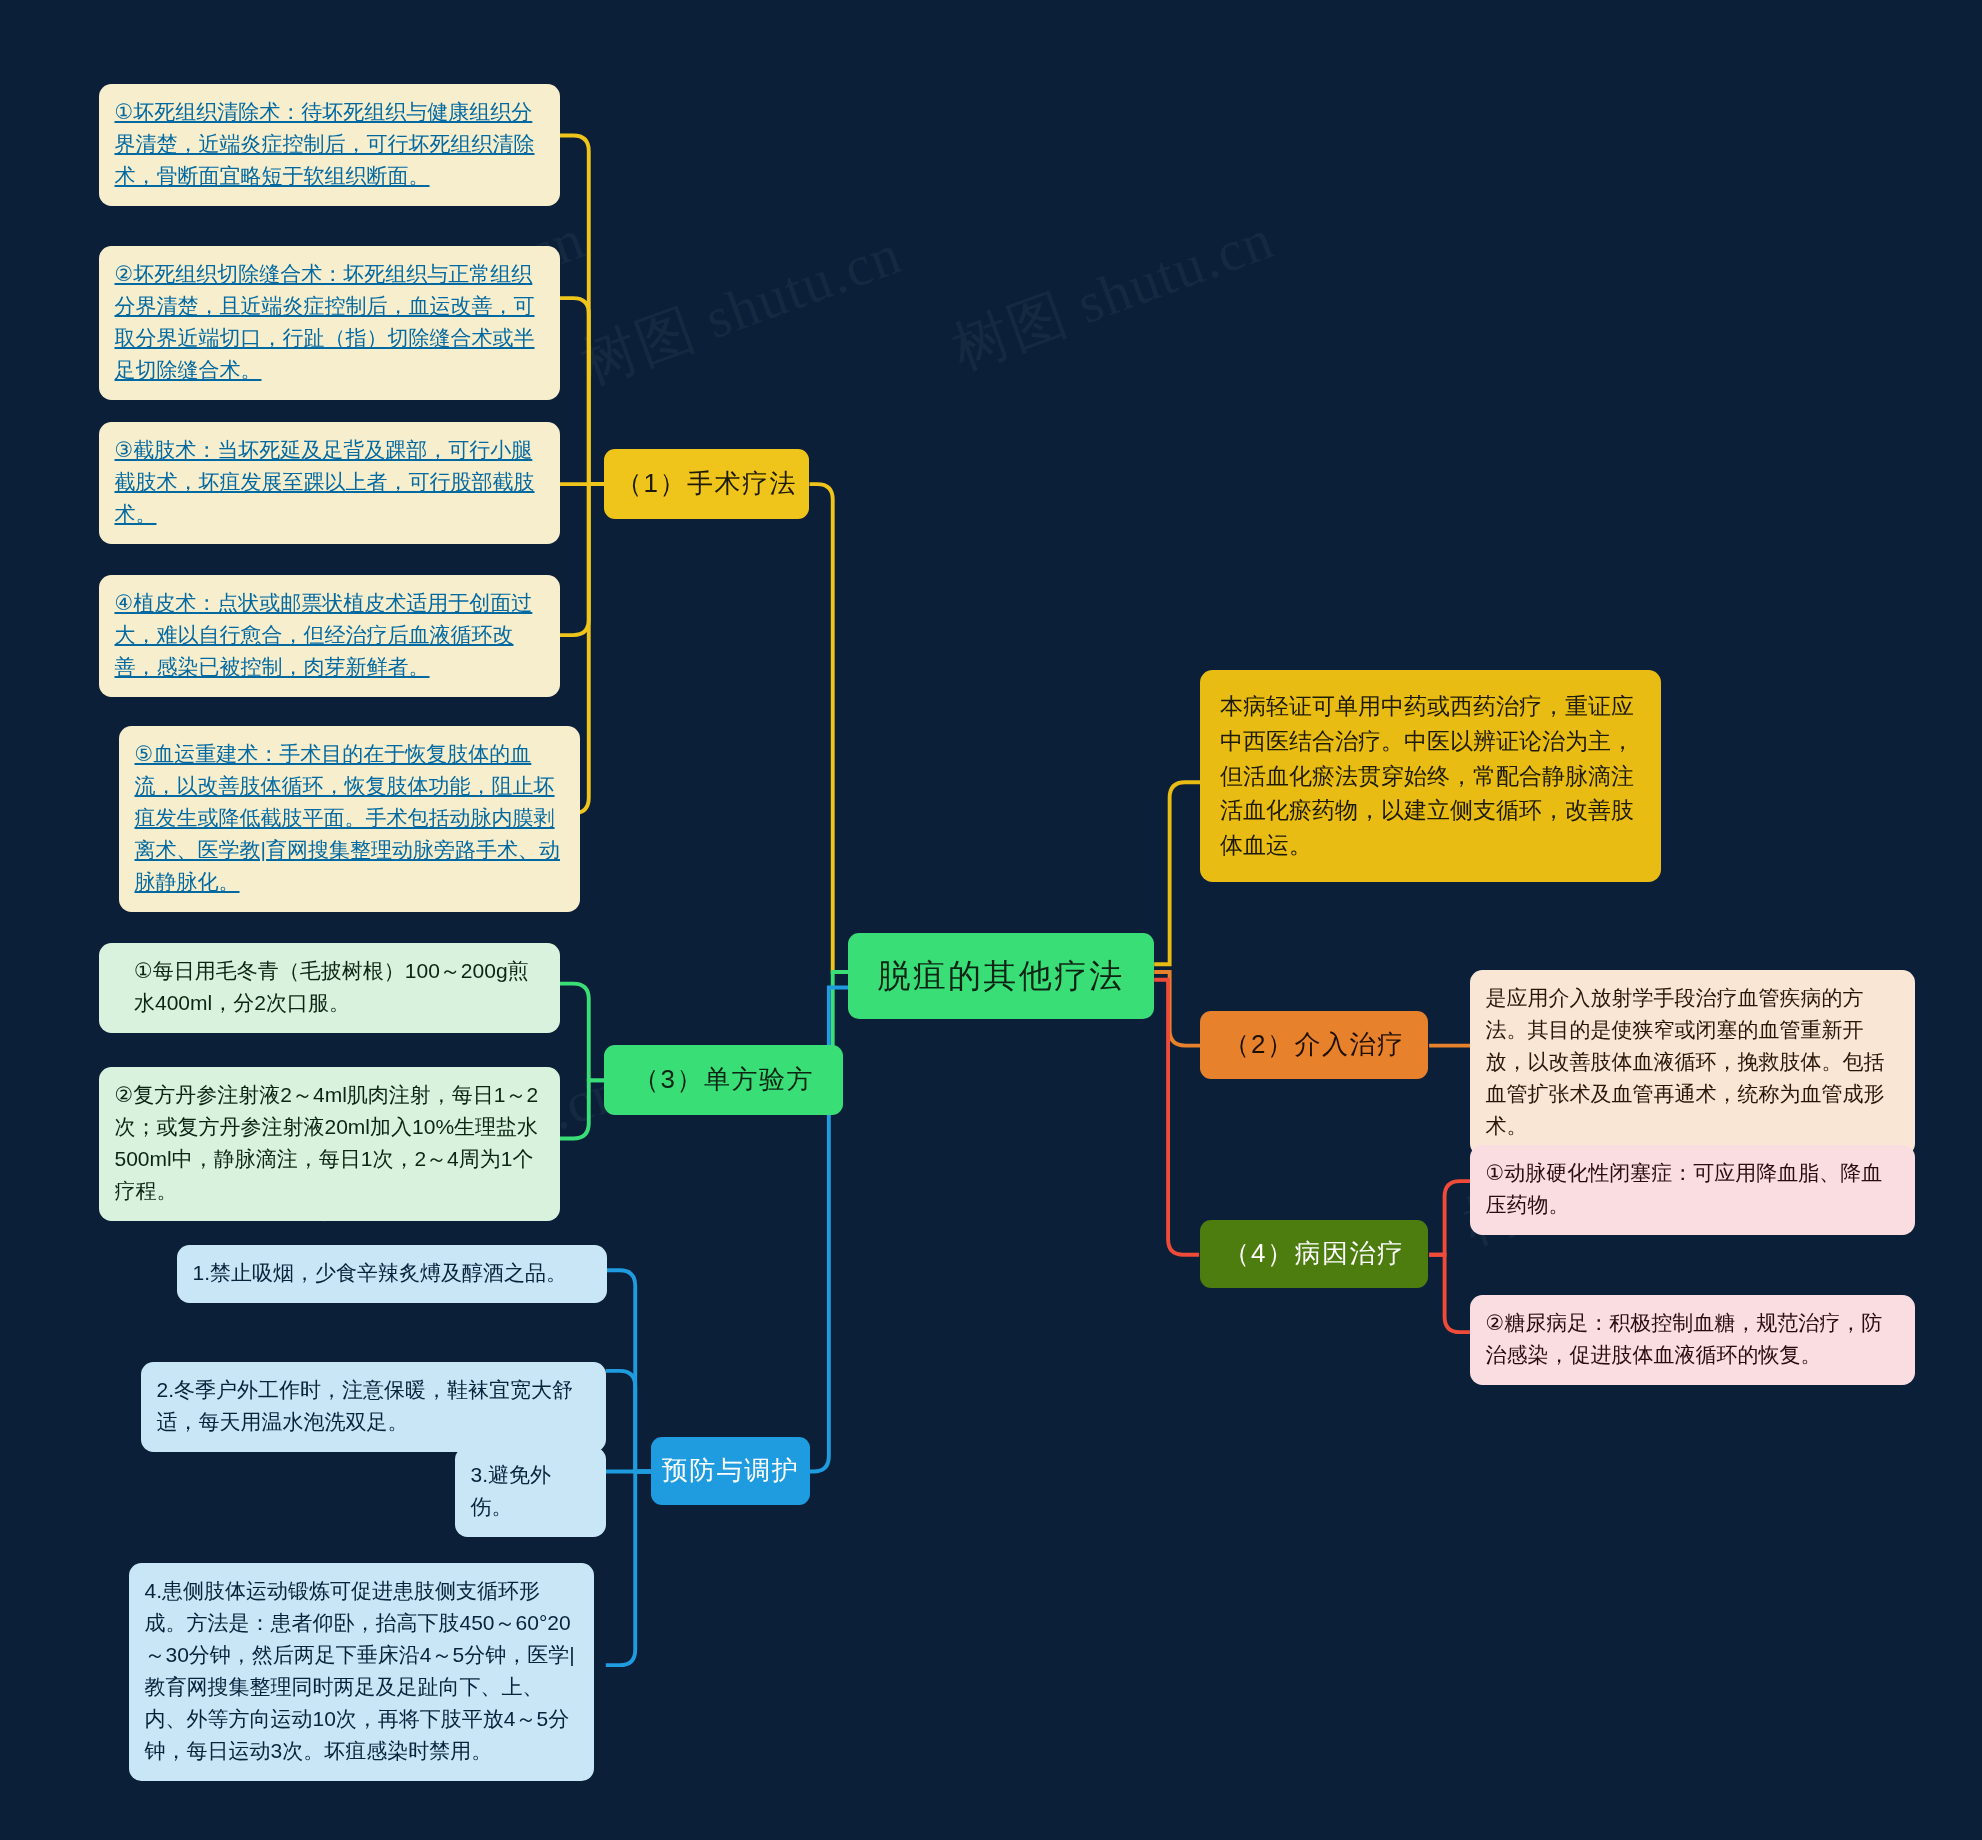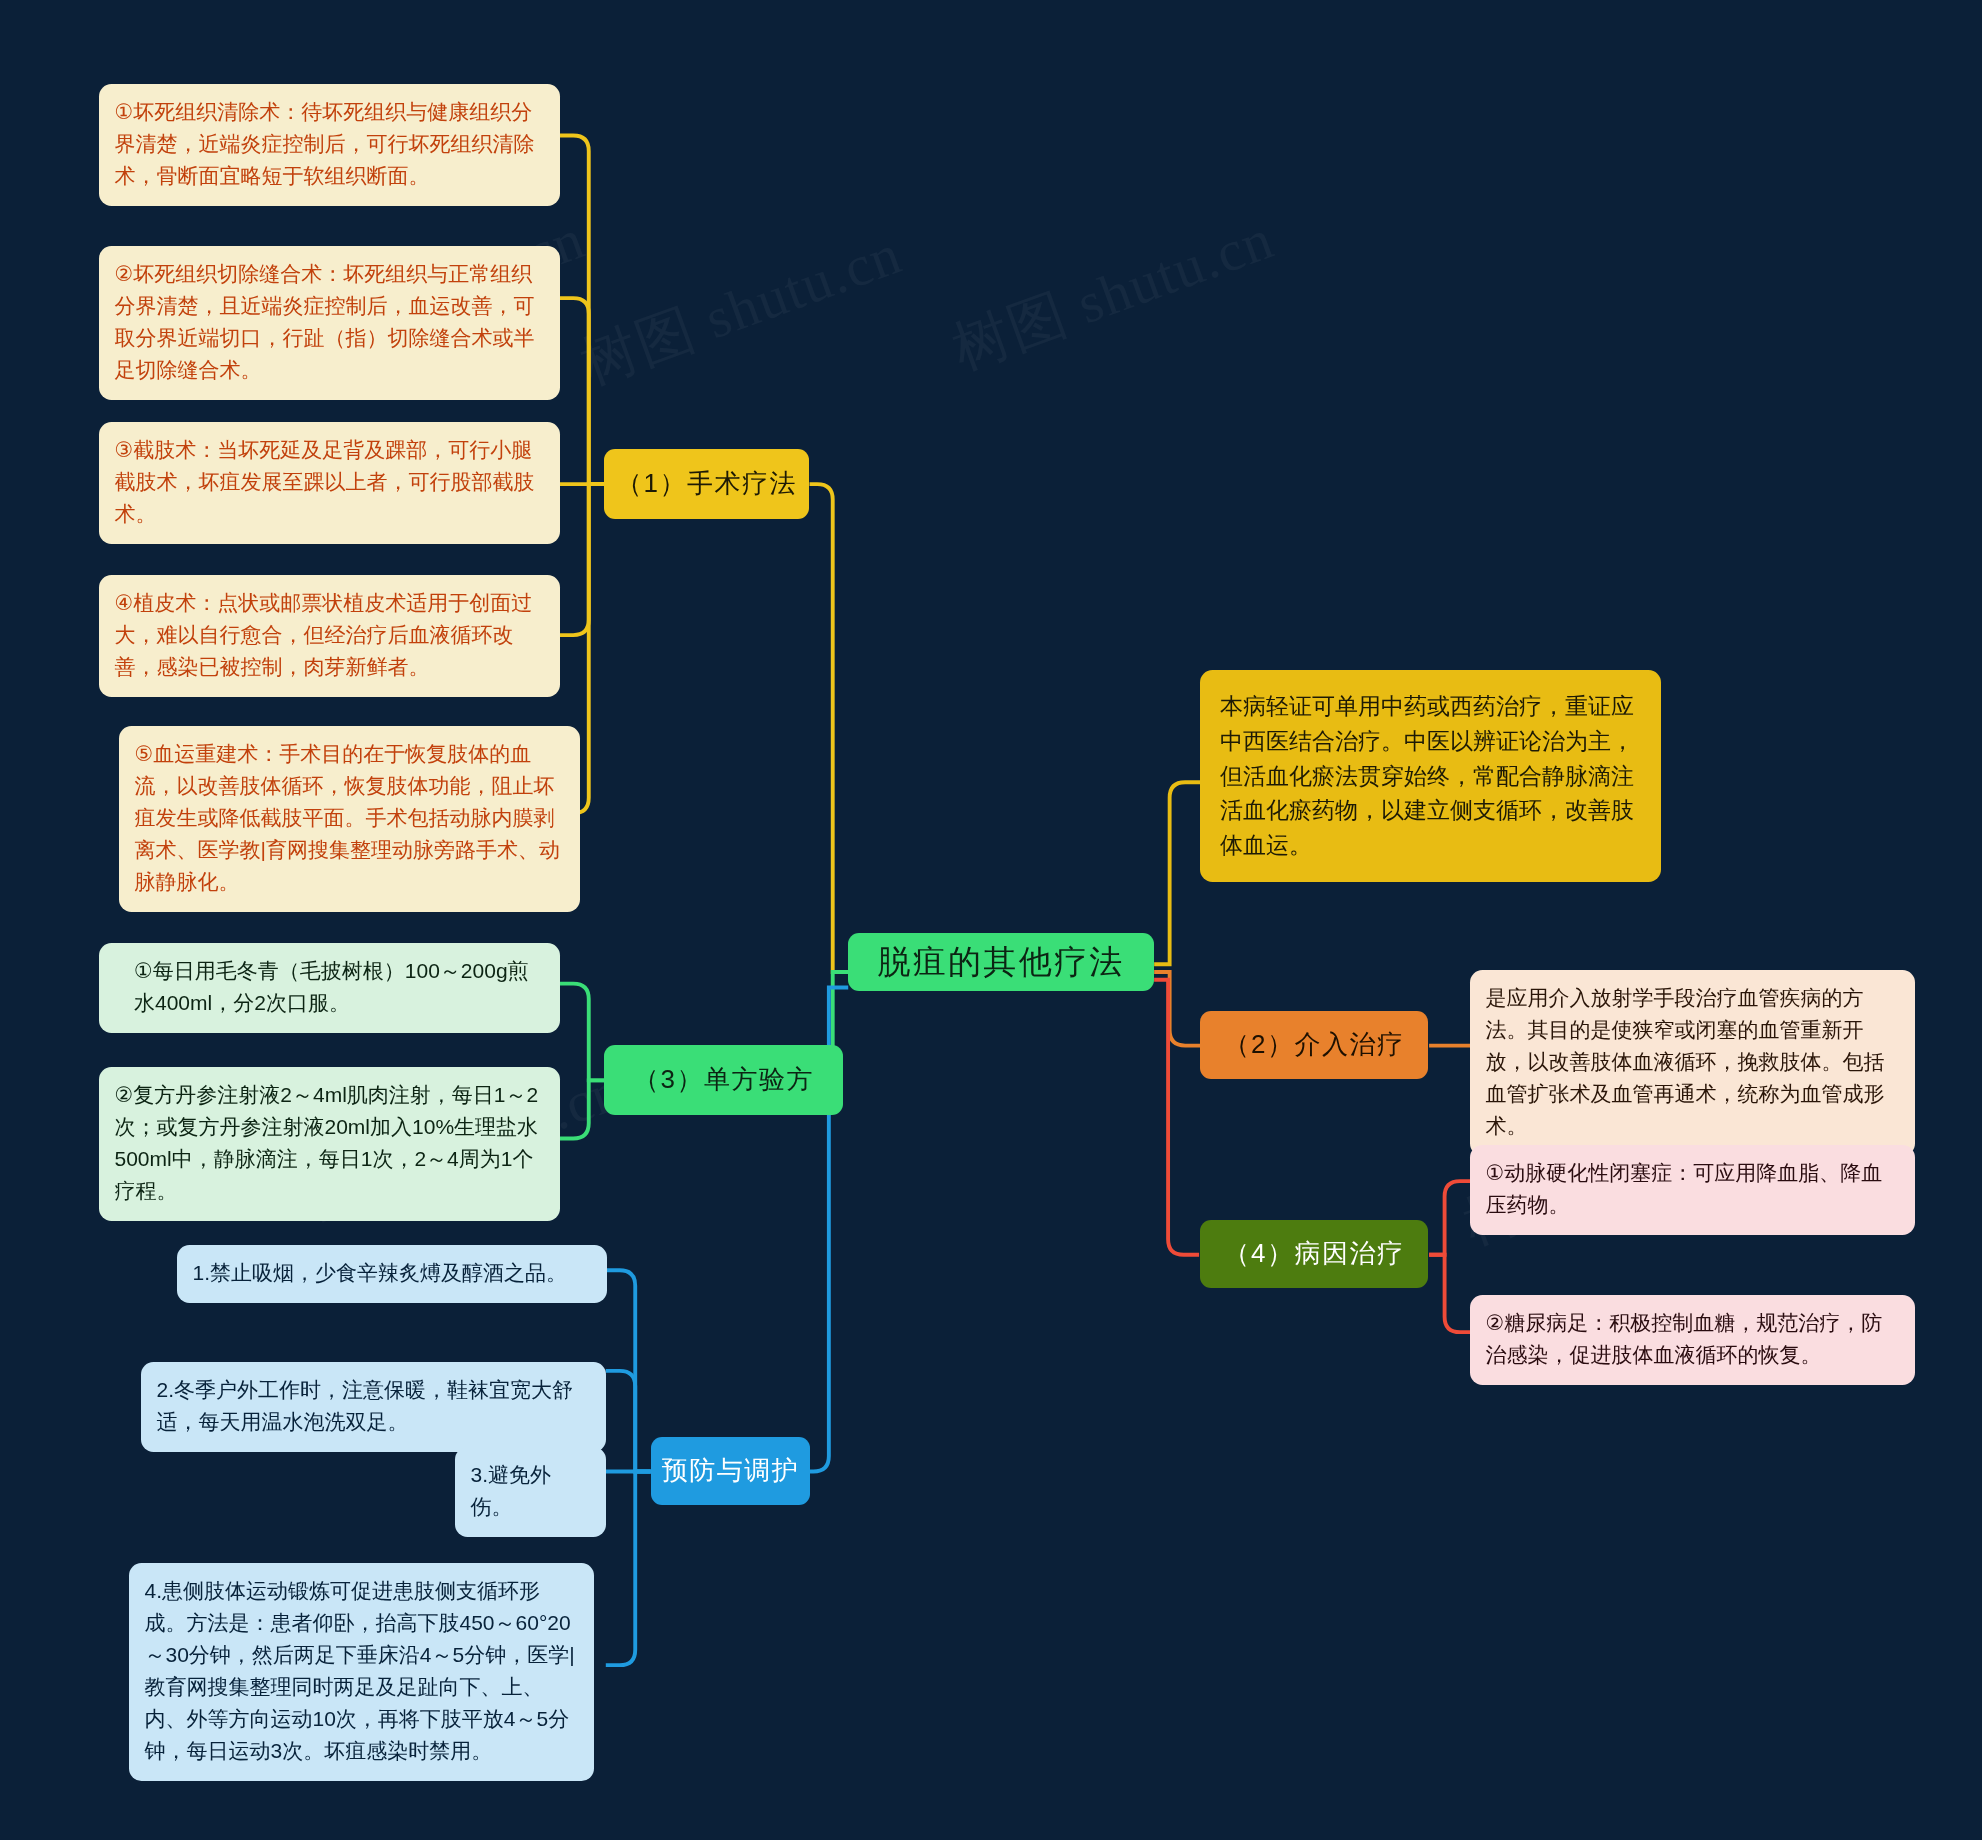--- a/index.html
+++ b/index.html
@@ -52,21 +52,21 @@
   }
   .branch {
     display: flex;
     align-items: center;
     justify-content: center;
     font-size: 26px;
     letter-spacing: 1.5px;
     border-radius: 11px;
   }
   
-  .t-yellow-leaf { background: #f7eecd; color: #c2410c; }
+  .t-yellow-leaf { background: #f7eecd; color: #0369a1; text-decoration: underline; }
   .t-yellow-branch { background: #efc51b; color: #1d1a05; }
   .t-yellow-big { background: #e8bc13; color: #1d1a05; font-size: 23px; padding: 18.6px 20px; }
   .t-green-leaf { background: #d8f2de; color: #0c2413; }
   .t-green-branch { background: #3ade77; color: #0c2413; }
   .t-blue-leaf { background: #c9e6f7; color: #07223a; }
   .t-blue-branch { background: #1f9be0; color: #ffffff; }
   .t-orange-branch { background: #e8812c; color: #1d1001; }
   .t-orange-leaf { background: #fae6d5; color: #2a1508; }
   .t-red-branch { background: #4d7c0f; color: #ffffff; }
   .t-red-leaf { background: #fadde0; color: #2a0c10; }
@@ -116,21 +116,21 @@
     <path d="M840,1900 L820,1900 L820,1790 Q820,1770 800,1770 L782,1770" fill="none" stroke="#1f9be0" stroke-width="5"></path>
     <path d="M840,1900 L818,1900 L782,1900" fill="none" stroke="#1f9be0" stroke-width="5"></path>
     <path d="M840,1900 L820,1900 L820,2130 Q820,2150 800,2150 L782,2150" fill="none" stroke="#1f9be0" stroke-width="5"></path>
 
     <path d="M1845,1350 L1880,1350 L1898,1350" fill="none" stroke="#e8812c" stroke-width="5"></path>
 
     <path d="M1845,1620 L1865,1620 L1865,1545 Q1865,1525 1885,1525 L1898,1525" fill="none" stroke="#ef4b38" stroke-width="5"></path>
     <path d="M1845,1620 L1865,1620 L1865,1700 Q1865,1720 1885,1720 L1898,1720" fill="none" stroke="#ef4b38" stroke-width="5"></path>
   </svg>
 
-  <div class="node branch t-root" style="left:848px; top:933px; width:306px; height:58px;">
+  <div class="node branch t-root" style="left:848px; top:933px; width:306px; height:86px;">
     <span>脱疽的其他疗法</span>
   </div>
 
   <div class="node branch t-yellow-branch" style="left:604px; top:449px; width:205px; height:70px;">
     <span>（1）手术疗法</span>
   </div>
 
   <div class="node leaf t-yellow-leaf" style="left:99px; top:84px; width:461px;">①坏死组织清除术：待坏死组织与健康组织分界清楚，近端炎症控制后，可行坏死组织清除术，骨断面宜略短于软组织断面。</div>
 
   <div class="node leaf t-yellow-leaf" style="left:99px; top:246px; width:461px;">②坏死组织切除缝合术：坏死组织与正常组织分界清楚，且近端炎症控制后，血运改善，可取分界近端切口，行趾（指）切除缝合术或半足切除缝合术。</div>

